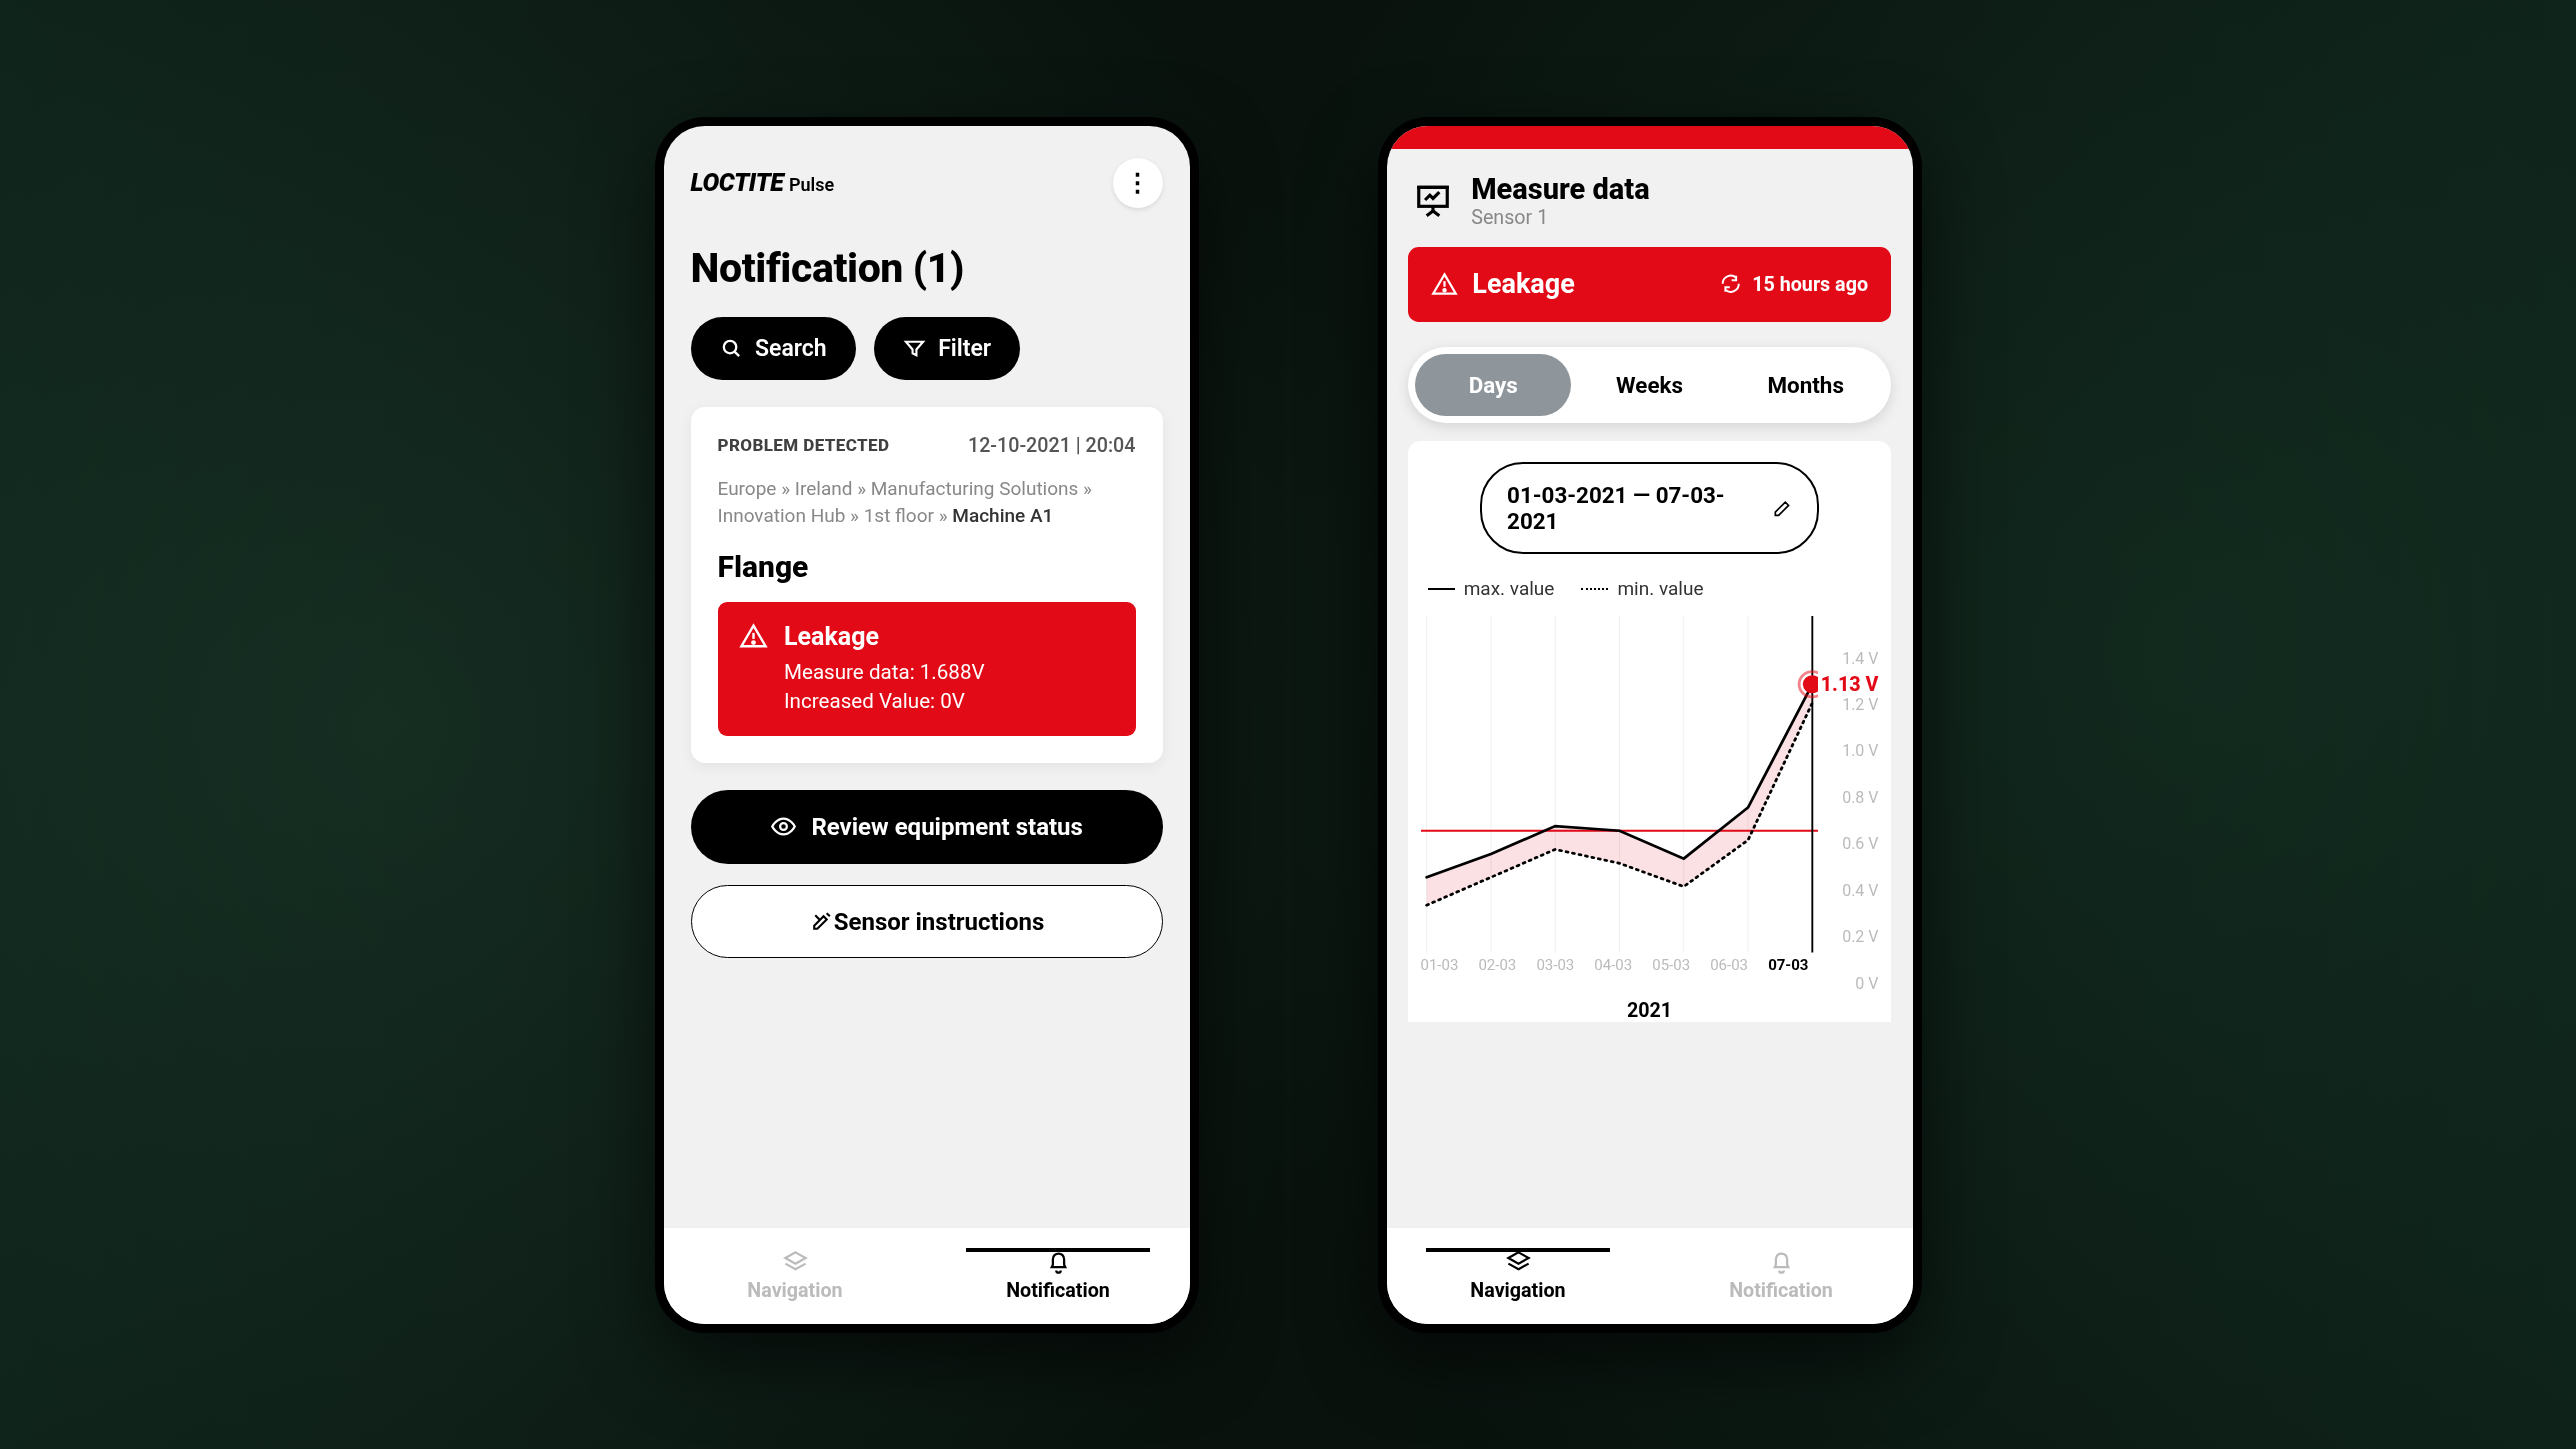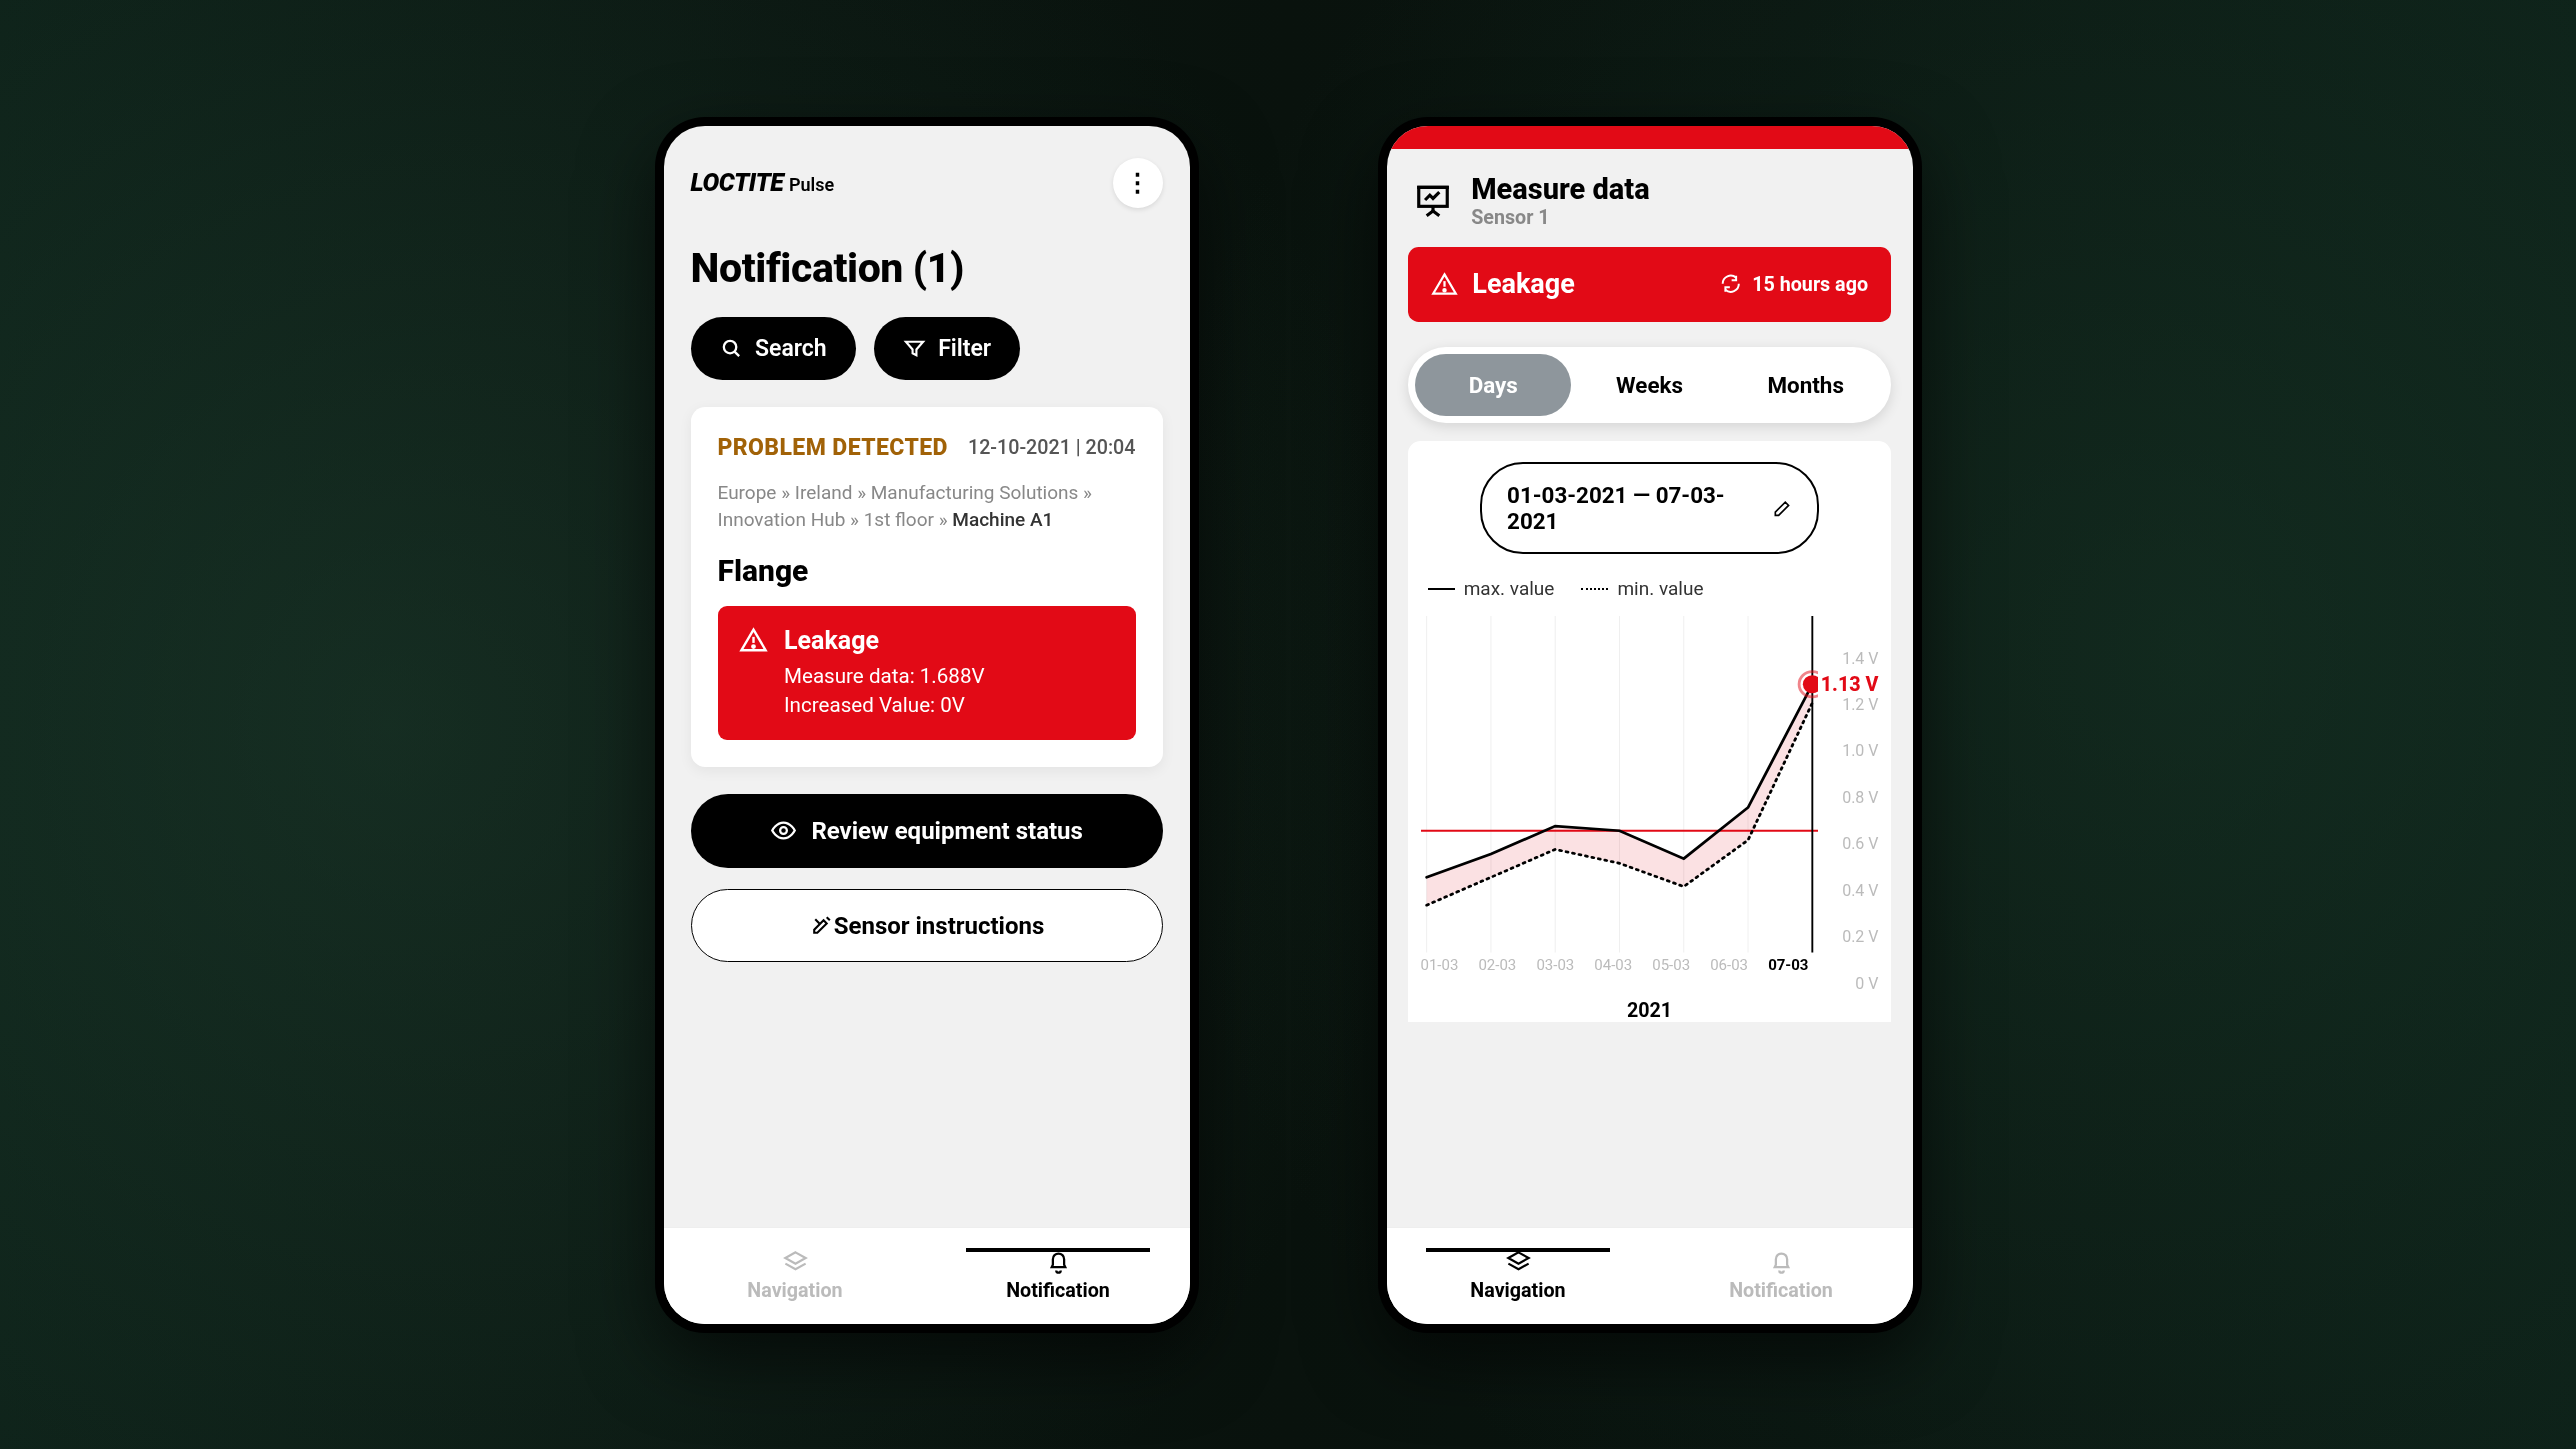--- a/index.html
+++ b/index.html
@@ -67,21 +67,21 @@
     padding: 18px 29px; display: flex; align-items: center; gap: 12.5px;
     font-size: 23px; font-weight: 600;
   }
   .card {
     margin: 27px 27px 0 27px;
     background: #fff; border-radius: 14.3px;
     padding: 27px;
     box-shadow: 0 3.6px 14.3px rgba(0,0,0,.06);
   }
   .problem-row { display: flex; align-items: center; justify-content: space-between; }
-  .problem { color: #a16207; font-weight: 800; font-size: 23px; letter-spacing: 0.4px;}
+  .problem { color: #404040; font-weight: 800; font-size: 17px; letter-spacing: 0.4px;}
   .problem-time { color: #555; font-size: 19.7px; font-weight: 500;}
   .crumbs { color: #888; font-size: 19px; line-height: 1.45; margin-top: 18px; }
   .crumbs .cur { color: #333; font-weight: 500;}
   .flange { font-size: 30px; font-weight: 800; margin-top: 19.7px; }
   .alert-box {
     background: #e20a16; color: #fff; border-radius: 9px;
     padding: 19.7px 21.5px; margin-top: 18px;
     display: flex; gap: 16px; align-items: flex-start;
   }
   .alert-title { font-size: 25px; font-weight: 700; margin-bottom: 7.2px;}
@@ -110,21 +110,21 @@
   }
   .tab-label { font-size: 19.7px; font-weight: 700; color: #bbb;}
   .tab.active .tab-label { color: #000;}
   .tab svg { stroke: #bbb;}
   .tab.active svg { stroke: #000;}
 
   
   .redbar { height: 23px; background: #e20a16; border-radius: 41px 41px 0 0;}
   .sensor-hdr { display: flex; align-items: center; gap: 19.7px; padding: 23px 27px 18px 27px;}
   .sensor-title { font-size: 29px; font-weight: 800;}
-  .sensor-sub { font-size: 19.7px; color: #888; font-weight: 700;}
+  .sensor-sub { font-size: 19.7px; color: #888; font-weight: 400;}
   .leak-banner {
     margin: 0 21.5px; background: #e20a16; color: #fff;
     border-radius: 10.7px; padding: 21.5px 23px;
     display: flex; align-items: center; justify-content: space-between;
   }
   .leak-left { display: flex; align-items: center; gap: 14.3px; font-size: 27px; font-weight: 700;}
   .leak-right { display: flex; align-items: center; gap: 10.7px; font-size: 19.7px; font-weight: 700;}
   .seg {
     margin: 25px 21.5px 0 21.5px; background: #fff; border-radius: 43px;
     padding: 7.2px; display: flex; box-shadow: 0 3.6px 12.5px rgba(0,0,0,.12);

